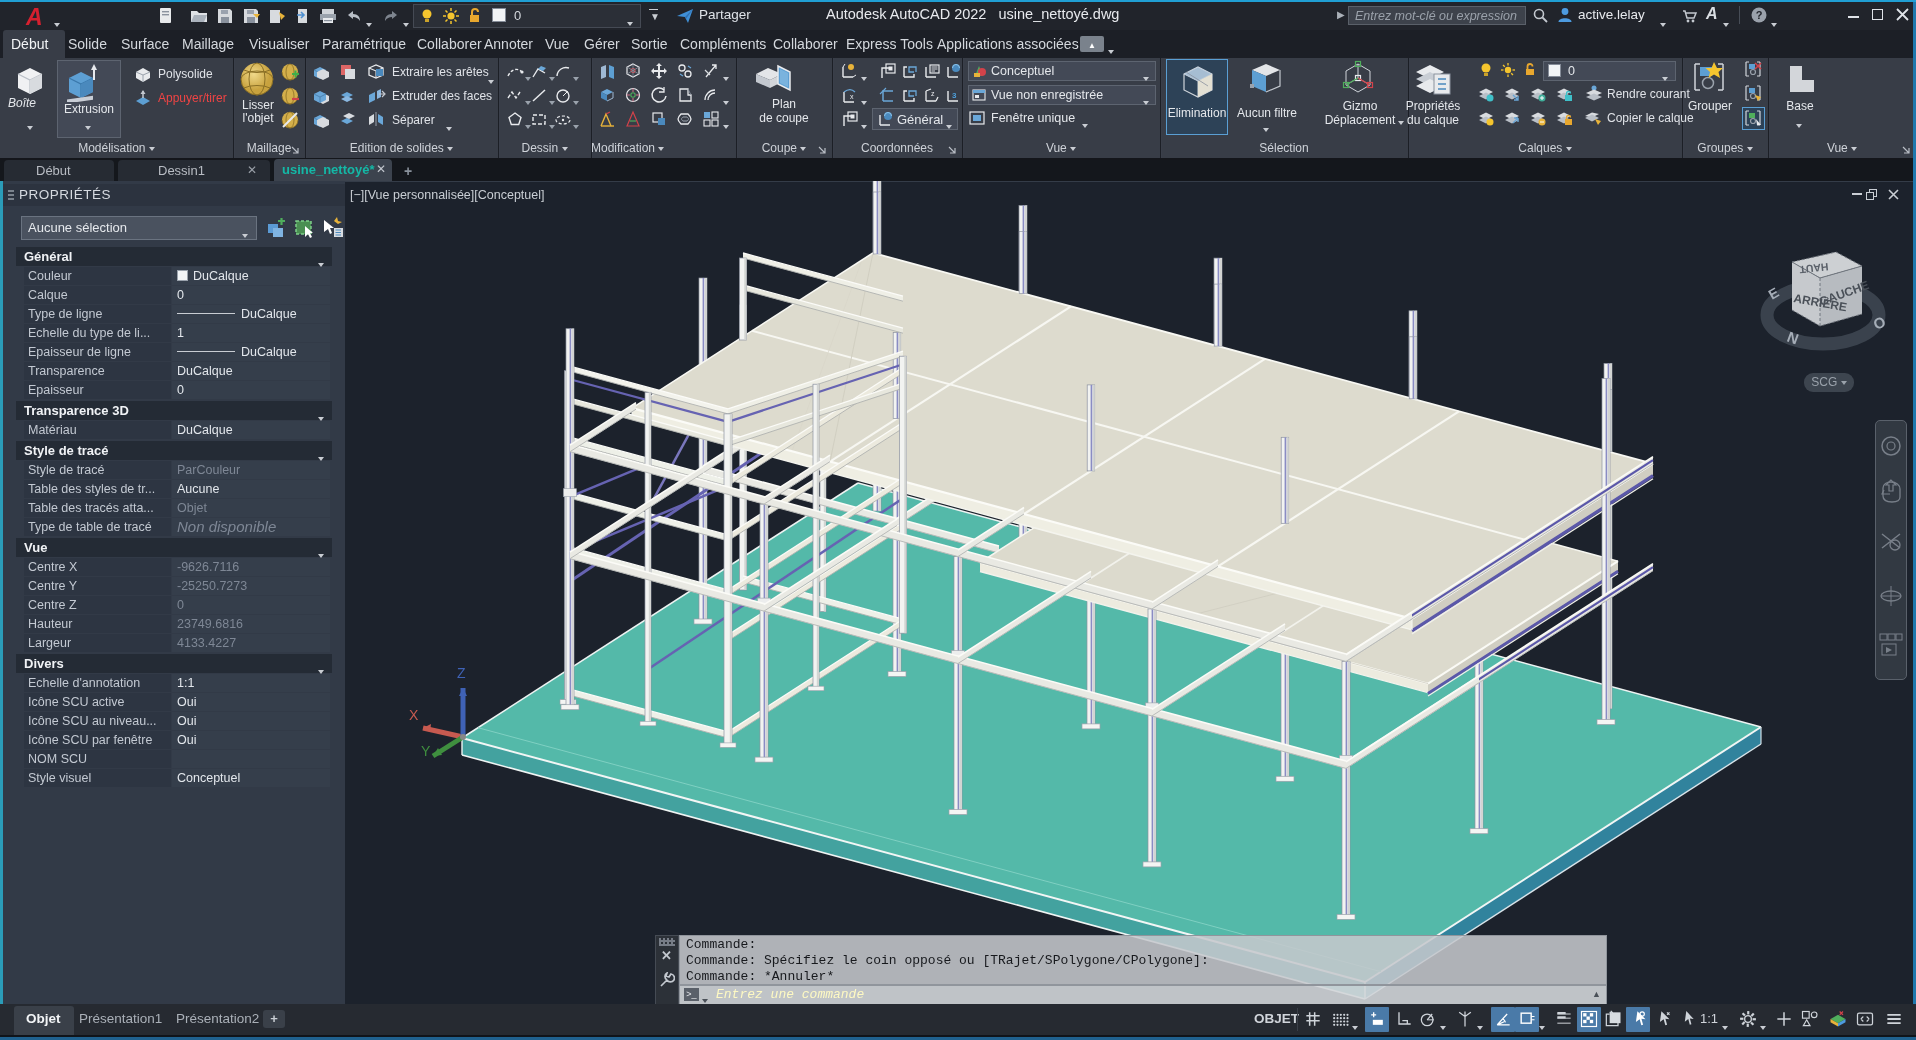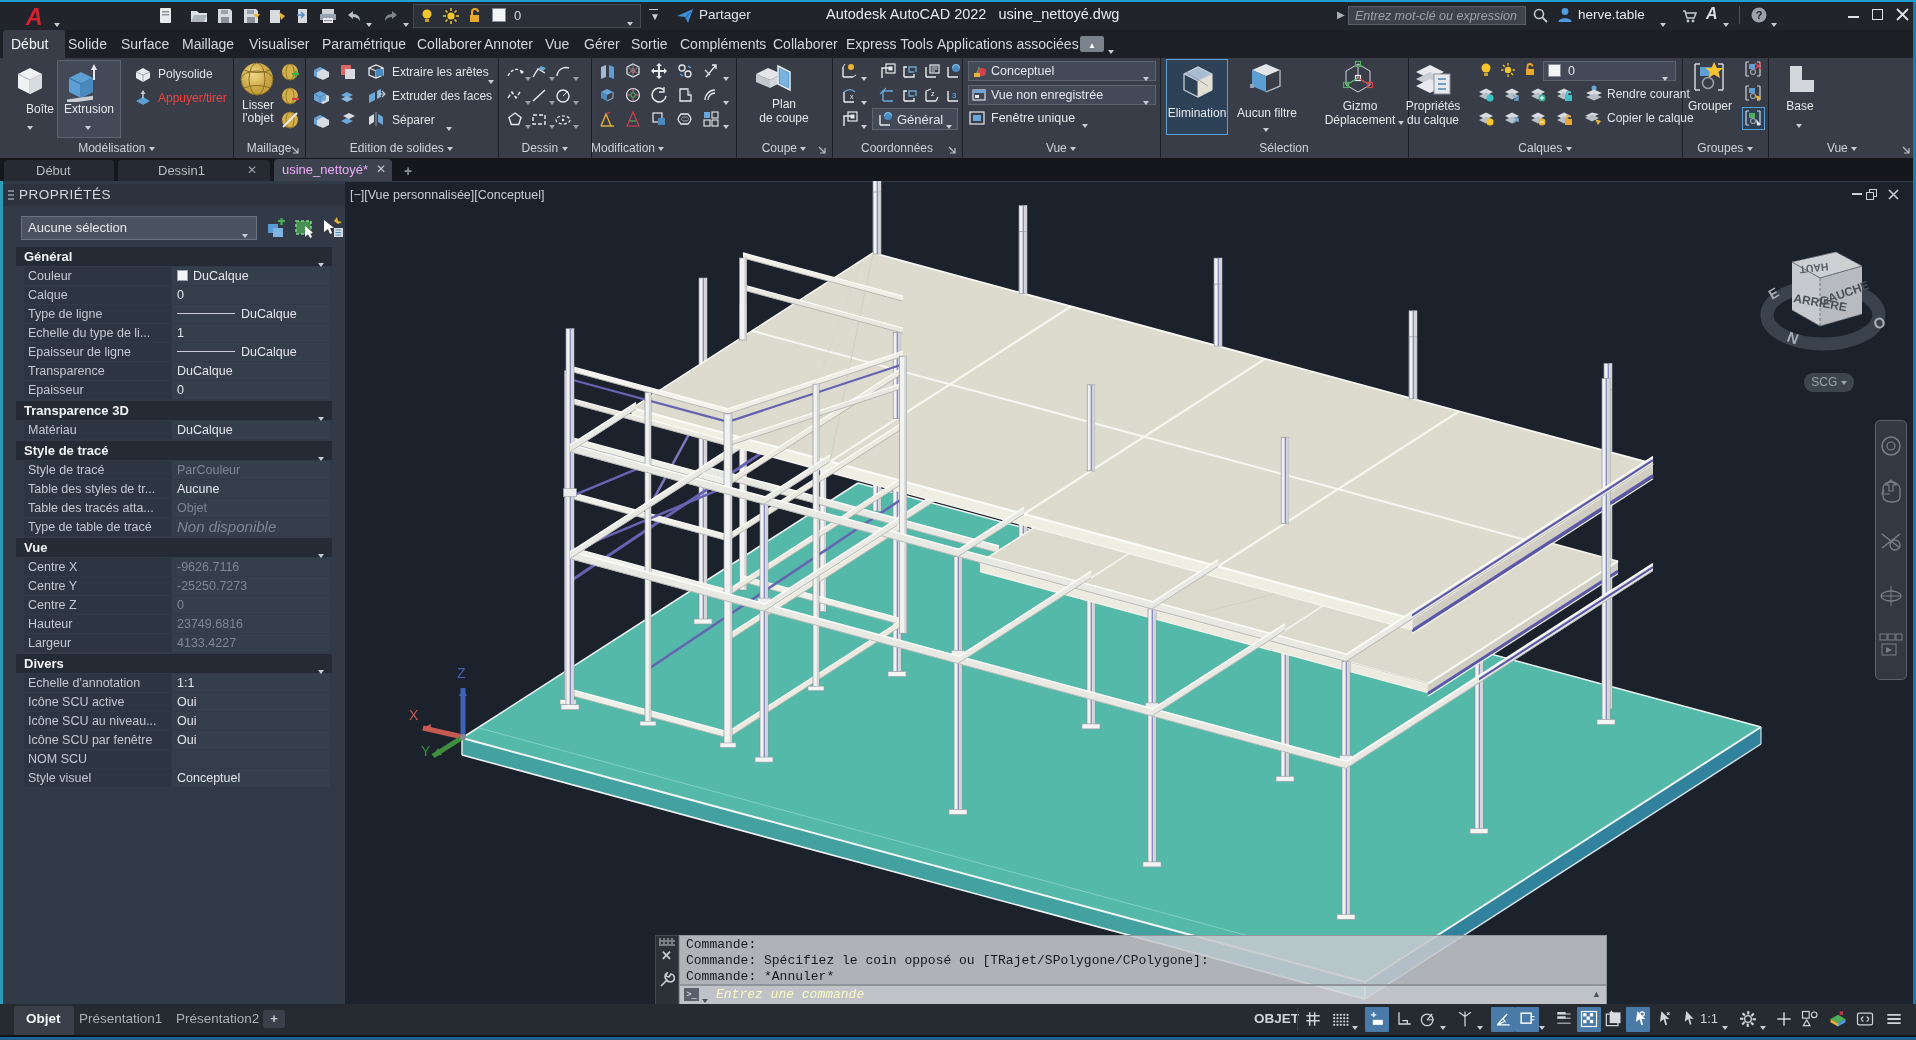--- a/index.html
+++ b/index.html
@@ -97,21 +97,21 @@
 <div class="abs" style="left:1337px;top:9px;color:#aab0b8;font-size:10px;">▶</div>
 <div class="abs" style="left:1348px;top:6px;width:178px;height:19px;background:#3d424b;border:1px solid #5a6069;color:#9aa1aa;font-size:12.5px;font-style:italic;padding:1.5px 0 0 6px;">Entrez mot-clé ou expression</div>
 <svg class="ic" style="left:1532px;top:7px;" width="17" height="17" viewBox="0 0 17 17">
     <circle cx="7" cy="7" r="4.5" fill="none" stroke="#c3c8cf" stroke-width="1.6"></circle>
     <line x1="10.5" y1="10.5" x2="15" y2="15" stroke="#c3c8cf" stroke-width="1.8"></line>
   </svg>
 <svg class="ic" style="left:1556px;top:6px;" width="18" height="18" viewBox="0 0 18 18">
     <circle cx="9" cy="5.5" r="3.4" fill="#4d9be0"></circle>
     <path d="M2.5 16 C2.5 11 15.5 11 15.5 16 Z" fill="#4d9be0"></path>
   </svg>
-<div class="abs" style="left:1578px;top:7px;color:#e8eaee;font-size:13.5px;">herve.table</div>
+<div class="abs" style="left:1578px;top:7px;color:#e8eaee;font-size:13.5px;">active.lelay</div>
 <div class="abs" style="left:1660px;top:15px;"><span class="car"></span></div>
 <svg class="ic" style="left:1680px;top:6px;" width="18" height="18" viewBox="0 0 18 18">
     <path d="M3 5 L5 5 L7 12 L14 12 L16 7 L6 7" fill="none" stroke="#c3c8cf" stroke-width="1.5"></path>
     <circle cx="8" cy="15" r="1.4" fill="#c3c8cf"></circle>
     <circle cx="13" cy="15" r="1.4" fill="#c3c8cf"></circle>
   </svg>
 <div class="abs" style="left:1706px;top:5px;color:#d9dde2;font-size:16px;font-weight:bold;font-style:italic;">A</div>
 <div class="abs" style="left:1723px;top:15px;"><span class="car"></span></div>
 <div class="abs" style="left:1739px;top:6px;width:1px;height:18px;background:#474d57;"></div>
 <svg class="ic" style="left:1750px;top:6px;" width="18" height="18" viewBox="0 0 18 18">
@@ -179,21 +179,21 @@
 <svg class="ic" style="left:1902px;top:146px;" width="9" height="9" viewBox="0 0 9 9">
     <path d="M1 1 L7 7 M7 2 L7 7 L2 7" stroke="#b9bec6" stroke-width="1.2" fill="none"></path>
   </svg>
 
 <div class="abs" style="left:0;top:158px;width:1916px;height:2px;background:#14161b;"></div>
 <svg class="ic" style="left:10px;top:62px;" width="40" height="38" viewBox="0 0 40 38">
     <path d="M8 12 L20 6 L32 12 L32 26 L20 32 L8 26 Z" fill="#f0f1f3"></path>
     <path d="M8 12 L20 18 L32 12 M20 18 L20 32" stroke="#b9bfc7" stroke-width="1.2" fill="none"></path>
     <path d="M20 18 L32 12 L32 26 L20 32 Z" fill="#d8dbdf"></path>
   </svg>
-<div class="lbl" style="left:8px;top:102px;width:46px;text-align:right;color:#e4e7eb;">Boîte</div>
+<div class="lbl" style="left:8px;top:96px;width:46px;text-align:left;color:#e4e7eb;font-style:italic;">Boîte</div>
 <div class="abs" style="left:27px;top:118px;"><span class="car"></span></div>
 <div class="abs" style="left:57px;top:60px;width:64px;height:78px;background:#434956;border:1px solid #5d6470;"></div>
 <svg class="ic" style="left:63px;top:62px;" width="38" height="40" viewBox="0 0 38 40">
     <path d="M6 16 L18 10 L30 16 L30 30 L18 36 L6 30 Z" fill="#5d9fd3"></path>
     <path d="M6 16 L18 22 L30 16" stroke="#3a78ab" stroke-width="1.2" fill="none"></path>
     <path d="M18 22 L18 36" stroke="#3a78ab" stroke-width="1.2"></path>
     <path d="M18 22 L30 16 L30 30 L18 36 Z" fill="#4a89bd"></path>
     <rect x="4" y="30" width="26" height="4" fill="#c9ced6" transform="skewY(-8) translate(0,8)"></rect>
     <line x1="31" y1="4" x2="31" y2="18" stroke="#e8eaee" stroke-width="2"></line>
     <path d="M31 2 L28 8 L34 8 Z" fill="#e8eaee"></path>
@@ -630,21 +630,21 @@
   </svg>
 <div class="lbl" style="left:1768px;top:99px;width:64px;text-align:center;color:#e4e7eb;">Base</div>
 <div class="abs" style="left:1796px;top:116px;"><span class="car"></span></div>
 <div class="abs" style="left:0;top:160px;width:1916px;height:21px;background:#14171c;"></div>
 <div class="abs" style="left:4px;top:160px;width:110px;height:21px;background:#262b33;border-radius:4px 4px 0 0;"></div>
 <div class="abs" style="left:36px;top:163px;color:#b8bcc3;font-size:13px;">Début</div>
 <div class="abs" style="left:118px;top:160px;width:152px;height:21px;background:#262b33;border-radius:4px 4px 0 0;"></div>
 <div class="abs" style="left:158px;top:163px;color:#b8bcc3;font-size:13px;">Dessin1</div>
 <div class="abs" style="left:247px;top:163px;color:#9aa0a8;font-size:12px;">✕</div>
 <div class="abs" style="left:274px;top:159px;width:118px;height:22px;background:#3c434e;border-radius:4px 4px 0 0;"></div>
-<div class="abs" style="left:282px;top:162px;color:#f0abfc;font-size:13px;font-weight:normal;text-align:center;">usine_nettoyé*</div>
+<div class="abs" style="left:282px;top:162px;color:#14b8a6;font-size:13px;font-weight:bold;text-align:center;">usine_nettoyé*</div>
 <div class="abs" style="left:376px;top:162px;color:#c3c8cf;font-size:12px;">✕</div>
 <div class="abs" style="left:404px;top:163px;color:#8a929c;font-size:14px;font-weight:bold;">+</div>
 <div class="abs" style="left:345px;top:181px;width:1571px;height:859px;background:#1c222c;"></div>
 <div class="abs" style="left:345px;top:181px;width:1571px;height:1px;background:#343c48;"></div>
 <svg class="abs" style="left:345px;top:181px;" width="1571" height="859" viewBox="0 0 1571 859">
     <polygon points="117.0,557.0 513.0,302.0 1416.0,546.0 1020.0,801.0" fill="#54b9a9"></polygon>
     <polygon points="117.0,557.0 1020.0,801.0 1020.0,818.0 117.0,574.0" fill="#43a29f"></polygon>
     <polygon points="1020.0,801.0 1416.0,546.0 1416.0,563.0 1020.0,818.0" fill="#31839d"></polygon>
     <line x1="117.0" y1="557.0" x2="513.0" y2="302.0" stroke="#edf3f2" stroke-width="1.6"></line>
     <line x1="513.0" y1="302.0" x2="1416.0" y2="546.0" stroke="#edf3f2" stroke-width="1.6"></line>

